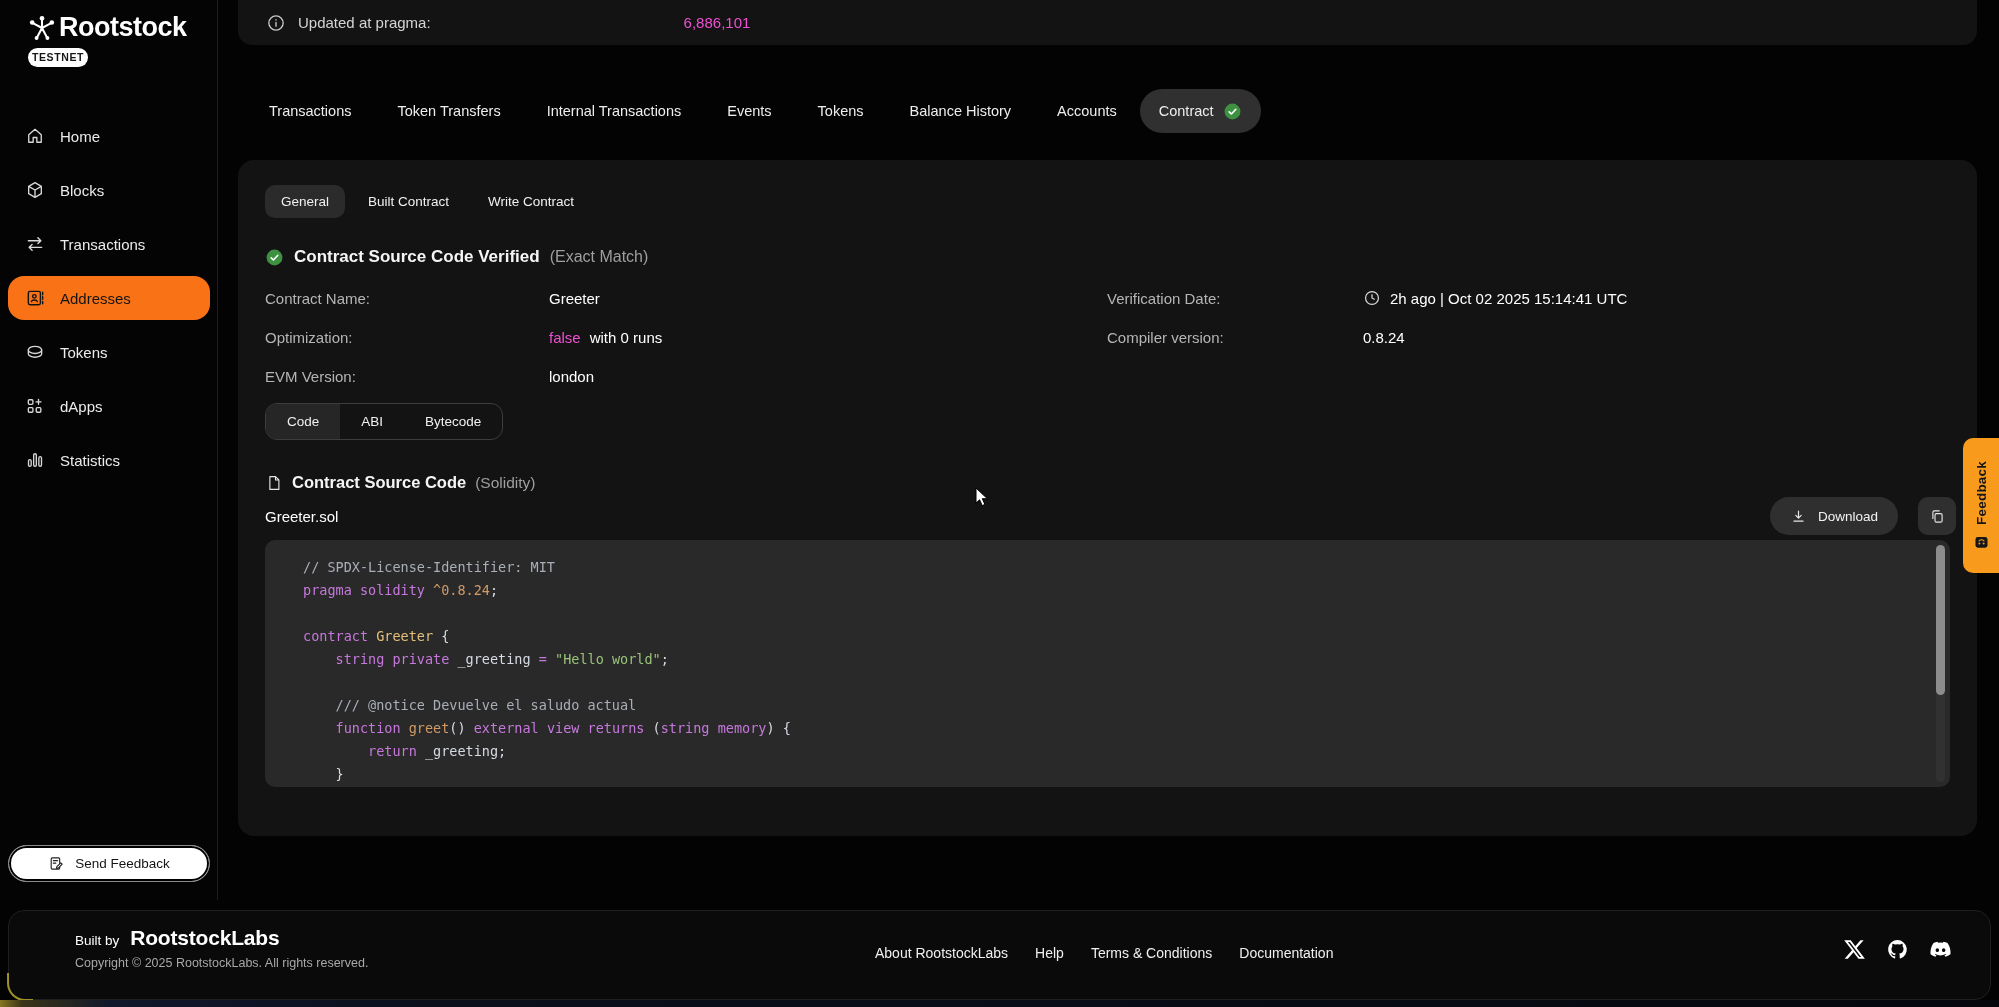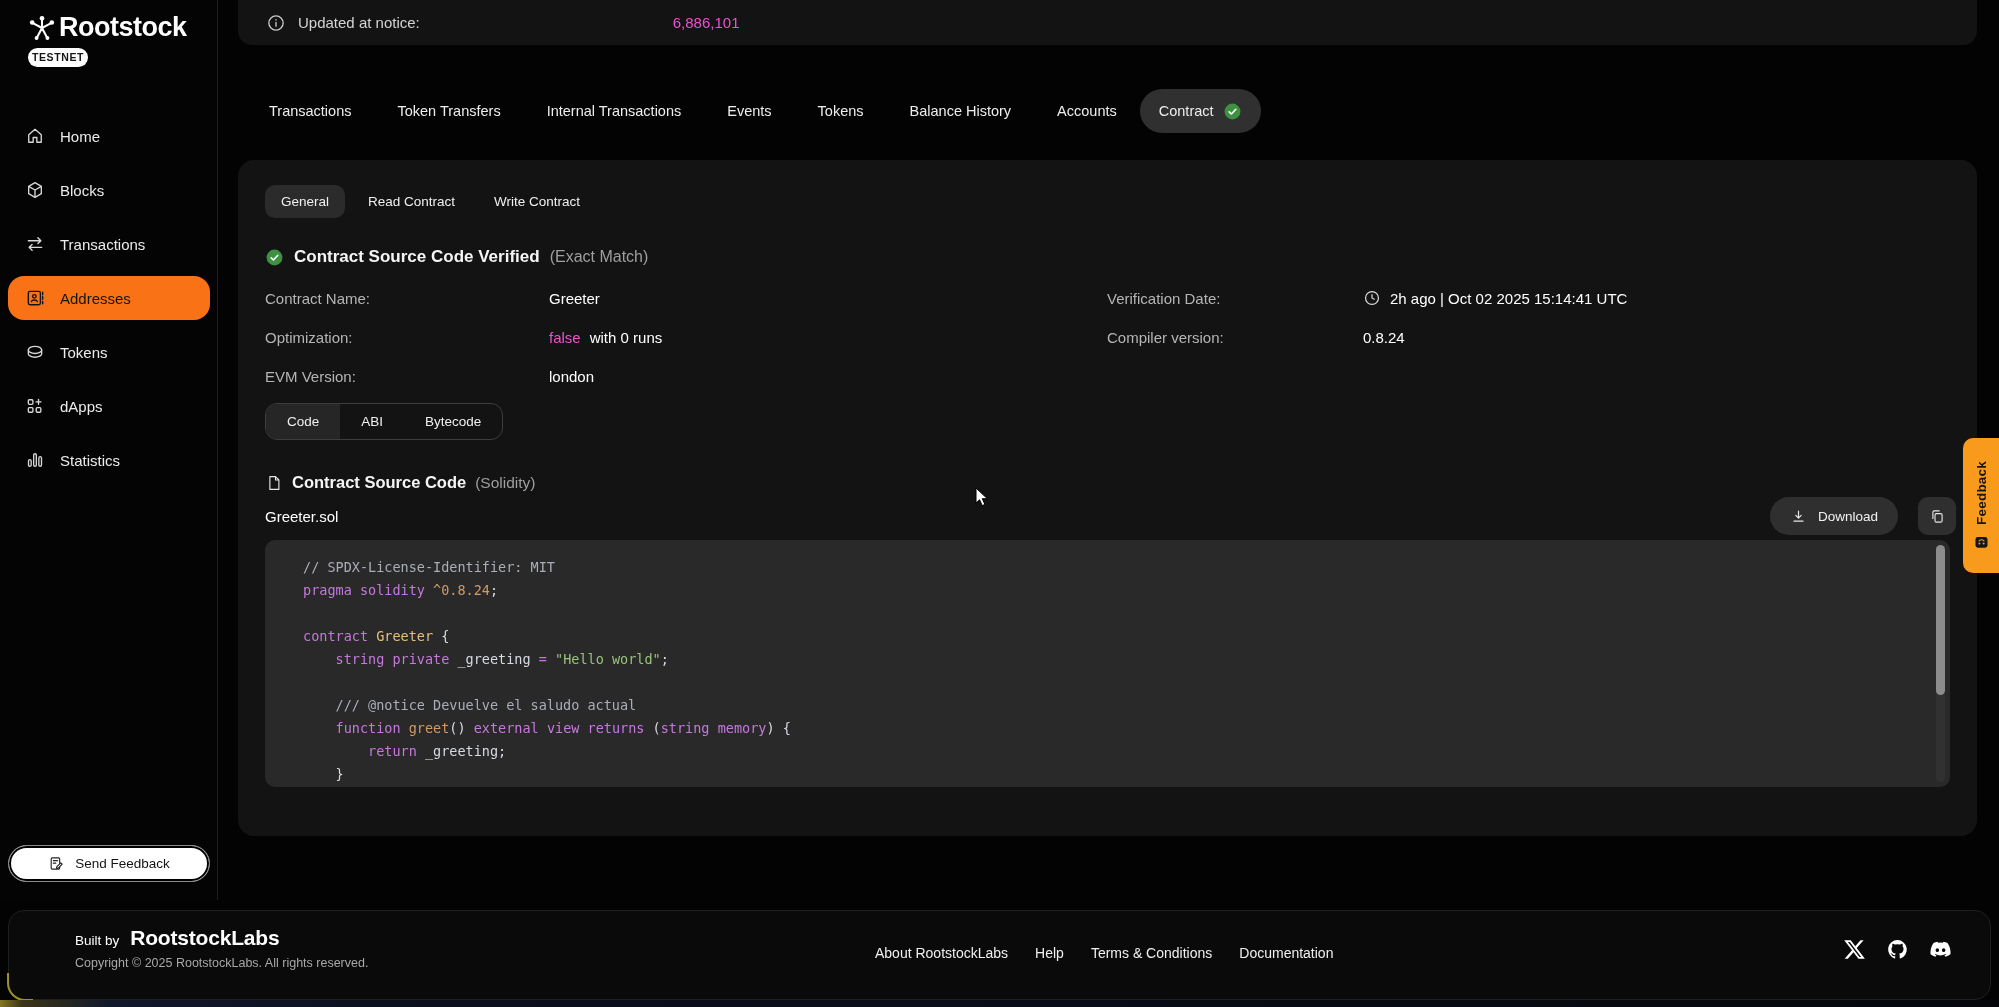--- a/index.html
+++ b/index.html
@@ -194,21 +194,21 @@
   <span>Send Feedback</span>
 </div>
 
 <div class="topbar-card">
   <span class="info-ic">
     <svg viewBox="0 0 24 24" fill="none" stroke="currentColor" stroke-width="1.6" stroke-linecap="round">
       <circle cx="12" cy="12" r="8.6"></circle>
         <path d="M12 8 v0.4 M12 11.2 v4.8"></path>
     </svg>
   </span>
-  <span class="topbar-label">Updated at notice:</span>
+  <span class="topbar-label">Updated at pragma:</span>
   <span class="topbar-value">6,886,101</span>
 </div>
 
 <div class="page-tabs">
     <div class="ptab">
       <span>Transactions</span>
     </div>
     <div class="ptab">
       <span>Token Transfers</span>
     </div>
@@ -234,21 +234,21 @@
           <circle cx="12" cy="12" r="10" fill="#3f9142"></circle>
           <path d="M7.8 12.4 l2.8 2.8 l5.6 -6" stroke="#fff" stroke-width="2" fill="none" stroke-linecap="round" stroke-linejoin="round"></path>
         </svg>
       </span>
     </div>
   </div>
 
 <div class="main-card">
   <div class="subtabs">
       <div class="subtab active">General</div>
-      <div class="subtab">Read Contract</div>
+      <div class="subtab">Built Contract</div>
       <div class="subtab">Write Contract</div>
     </div>
 
   <div class="verified-row">
     <span class="vcheck">
       <svg viewBox="0 0 24 24">
           <circle cx="12" cy="12" r="10" fill="#3f9142"></circle>
           <path d="M7.8 12.4 l2.8 2.8 l5.6-6" stroke="#fff" stroke-width="2" fill="none" stroke-linecap="round" stroke-linejoin="round"></path>
         </svg>
     </span>

